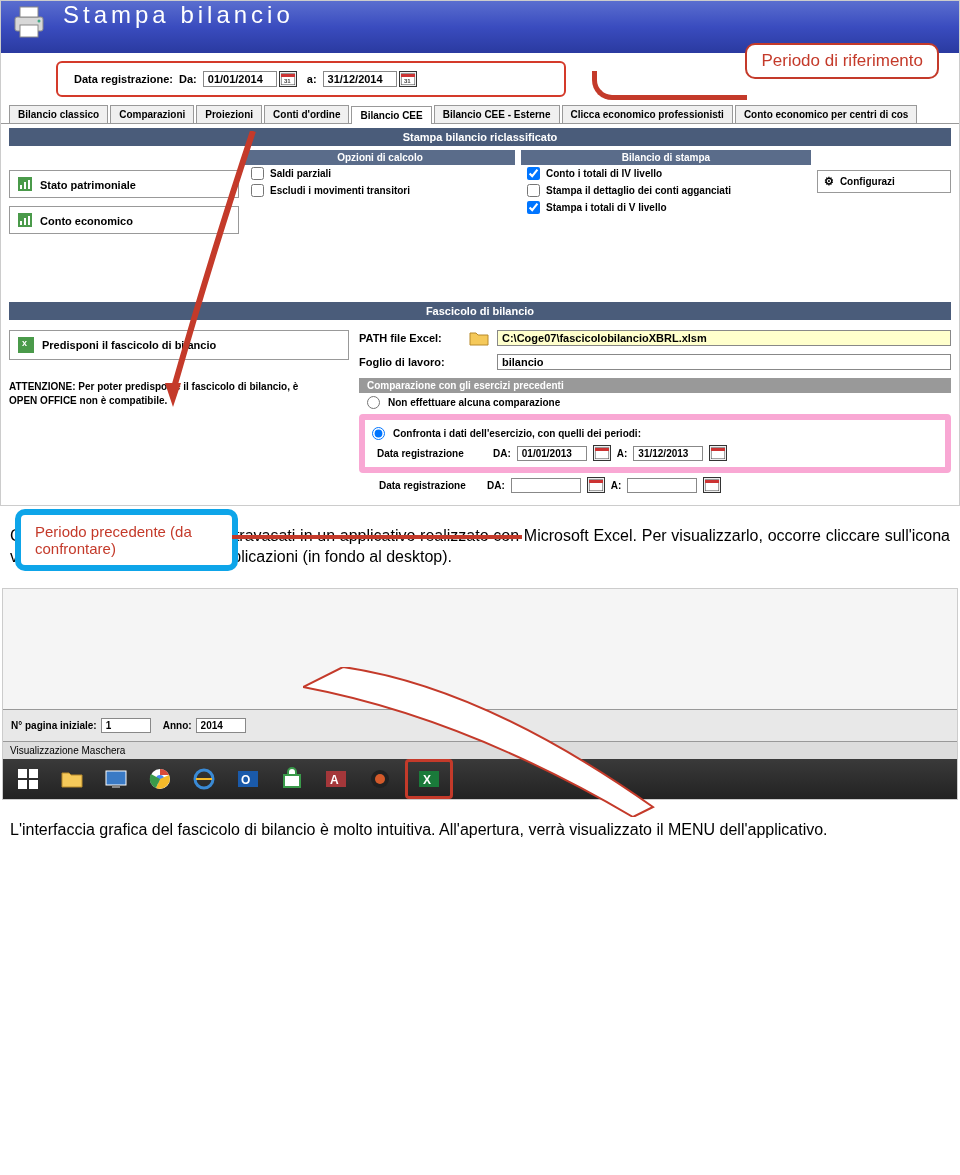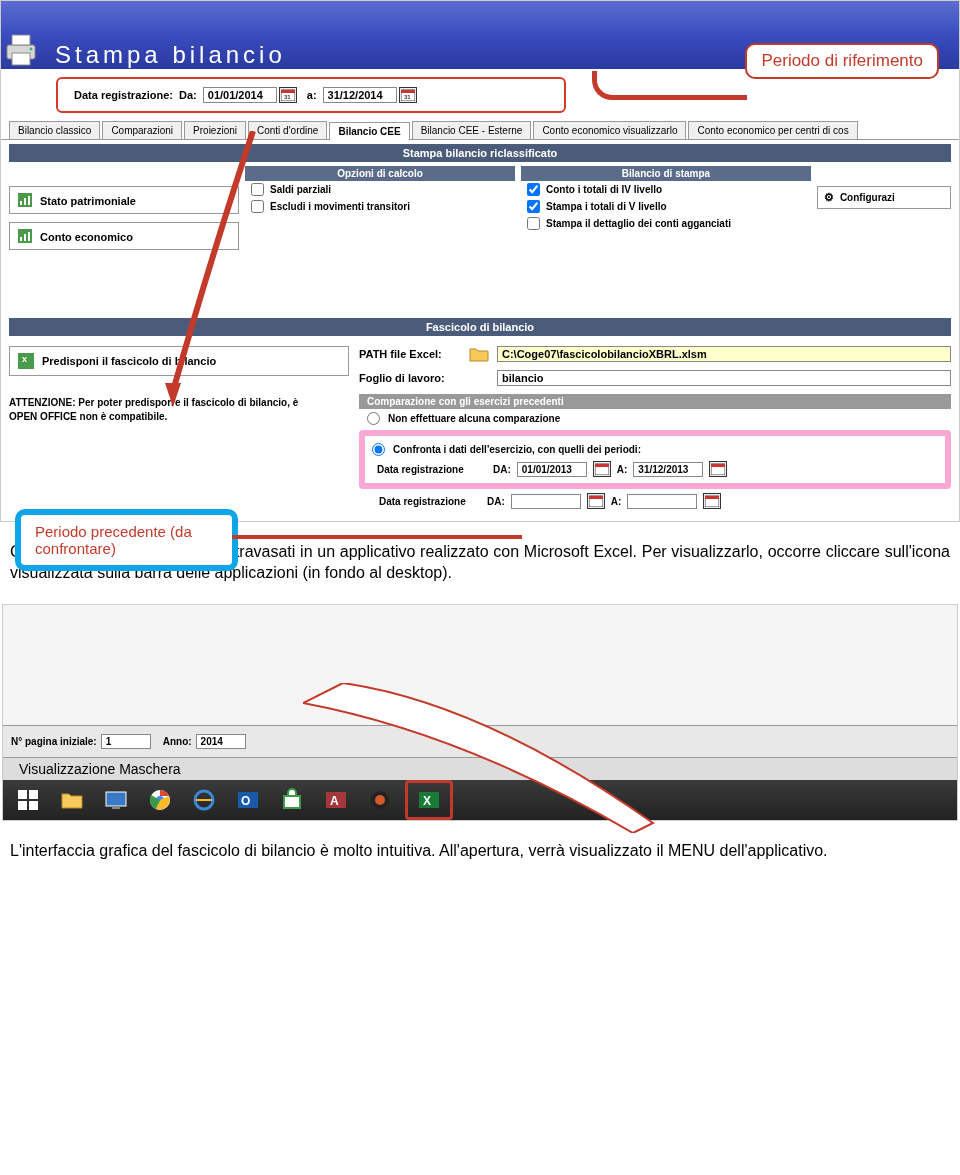--- a/index.html
+++ b/index.html
@@ -2,39 +2,39 @@
 <html><head>
 <meta charset="utf-8">
 <style>
   * { box-sizing: border-box; margin: 0; padding: 0; }
   body { font-family: "Segoe UI", Arial, sans-serif; font-size: 11px; color: #000; background: #fff; width: 960px; }
   
   
   .screenshot1 { border: 1px solid #ccc; position: relative; padding-bottom: 10px; }
   
   
-  .title-bar { background: linear-gradient(#5a6ecf, #3a4cbf 50%, #2a3aa0); height: 68px; display: flex; align-items: flex-end; color: #fff; }
+  .title-bar { background: linear-gradient(#5a6ecf, #3a4cbf 50%, #2a3aa0); height: 52px; display: flex; align-items: flex-start; padding-left: 8px; color: #fff; }
   .printer-icon { width: 40px; height: 40px; margin-right: 14px; }
   .title-text { font-size: 24px; font-weight: 400; letter-spacing: 4px; }
   
   
   .date-row { display: flex; align-items: center; padding: 8px 16px; border: 2px solid #d43a2a; margin: 8px; border-radius: 6px; width: 510px; font-weight: bold; font-size: 11px; }
   .date-row-outer { position: relative; padding-left: 47px; }
   .date-label { margin-right: 6px; }
   .date-input { border: 1px solid #888; background: #fff; padding: 1px 4px; width: 74px; font-size: 11px; font-family: inherit; font-weight: bold; }
   .cal-icon { width: 18px; height: 16px; border: 1px solid #333; display: inline-flex; align-items: center; justify-content: center; font-size: 9px; background: #eee; margin: 0 10px 0 2px; cursor: pointer; }
   .cal-icon svg { width: 14px; height: 12px; }
   
   
   .callout-periodo-rif { position: absolute; top: 42px; right: 20px; background: #fff; border: 2px solid #c43a2a; border-radius: 10px; padding: 6px 14px; font-size: 17px; color: #c43a2a; z-index: 10; }
   .callout-periodo-rif::after { content: ""; position: absolute; left: -155px; top: 26px; width: 150px; height: 24px; border-bottom: 5px solid #c43a2a; border-left: 5px solid #c43a2a; border-bottom-left-radius: 20px; }
   
   
   .tabs { display: flex; background: #fff; padding-left: 8px; }
-  .tab { border: 1px solid #999; border-bottom: none; padding: 3px 8px; font-size: 10px; background: #f0f0f0; margin-right: 2px; cursor: pointer; }
+  .tab { border: 1px solid #999; border-bottom: none; padding: 3px 8px; font-size: 10px; background: #f0f0f0; margin-right: 2px; cursor: pointer; font-weight: bold; }
   .tab.active { background: #fff; font-weight: bold; position: relative; top: 1px; }
   .tabs-border { border-bottom: 1px solid #999; }
   
   
   .section-header { background: #4a5c7a; color: #fff; text-align: center; padding: 3px; font-weight: bold; font-size: 11px; }
   .sub-header { background: #5a6c8a; color: #fff; text-align: center; padding: 2px; font-weight: bold; font-size: 10px; }
   
   
   .stampa-section { margin: 4px 8px 0 8px; }
   .cols { display: flex; gap: 6px; margin-top: 4px; }
@@ -92,21 +92,21 @@
   .body-text { padding: 20px 10px; font-size: 16px; line-height: 1.3; text-align: justify; }
   
   
   .screenshot2 { border: 1px solid #ccc; margin: 0 2px; position: relative; background: #f5f5f5; }
   .callout-excel { position: absolute; top: 10px; left: 90px; background: #fff; border: 2px solid #c43a2a; border-radius: 10px; padding: 10px 14px; font-size: 15px; color: #c43a2a; width: 260px; z-index: 5; }
   .speech-tail { position: absolute; left: 300px; top: 78px; }
   
   .bottom-bar { background: #e8e8e8; padding: 8px 8px; display: flex; align-items: center; font-weight: bold; font-size: 10px; border-top: 1px solid #999; margin-top: 120px; }
   .bottom-bar input { border: 1px solid #888; width: 50px; padding: 1px 4px; margin: 0 12px 0 4px; font-size: 10px; font-weight: bold; }
   
-  .status-bar { background: #ddd; padding: 3px 16px; font-size: 14px; border-top: 1px solid #999; }
+  .status-bar { background: #ddd; padding: 3px 7px; font-size: 10px; border-top: 1px solid #999; }
   
   
   .taskbar { background: linear-gradient(#3a3a3a, #222); height: 40px; display: flex; align-items: center; padding: 0 6px; gap: 6px; }
   .task-icon { width: 38px; height: 30px; display: flex; align-items: center; justify-content: center; cursor: pointer; border-radius: 2px; }
   .task-icon svg { width: 24px; height: 24px; }
   .excel-highlight { border: 3px solid #c43a2a; border-radius: 4px; padding: 2px; }
 </style>
 </head>
 <body>
 
@@ -148,21 +148,21 @@
     </div>
   </div>
 
   <div class="tabs tabs-border">
     <div class="tab">Bilancio classico</div>
     <div class="tab">Comparazioni</div>
     <div class="tab">Proiezioni</div>
     <div class="tab">Conti d'ordine</div>
     <div class="tab active">Bilancio CEE</div>
     <div class="tab">Bilancio CEE - Esterne</div>
-    <div class="tab">Conto economico visualizzarlo</div>
+    <div class="tab">Clicca economico professionisti</div>
     <div class="tab">Conto economico per centri di cos</div>
   </div>
 
   <div class="stampa-section">
     <div class="section-header">Stampa bilancio riclassificato</div>
     <div class="cols">
       <div class="col-left">
         <div style="height:20px"></div>
         <div class="panel-btn">
           <svg class="mini-icon" viewBox="0 0 14 14">
@@ -194,26 +194,26 @@
             <span>Escludi i movimenti transitori</span>
           </div>
       </div>
       <div class="col-right">
         <div class="sub-header">Bilancio di stampa</div>
         <div class="checkbox-row">
             <input type="checkbox" checked="" style="">
             <span>Conto i totali di IV livello</span>
           </div>
         <div class="checkbox-row">
+            <input type="checkbox" style="">
+            <span>Stampa il dettaglio dei conti agganciati</span>
+          </div>
+        <div class="checkbox-row">
             <input type="checkbox" checked="" style="">
             <span>Stampa i totali di V livello</span>
-          </div>
-        <div class="checkbox-row">
-            <input type="checkbox" style="">
-            <span>Stampa il dettaglio dei conti agganciati</span>
           </div>
       </div>
       <div class="col-far">
         <div style="height:20px"></div>
         <div class="config-btn">
             <span>Configurazi</span>
           </div>
       </div>
     </div>
   </div>

